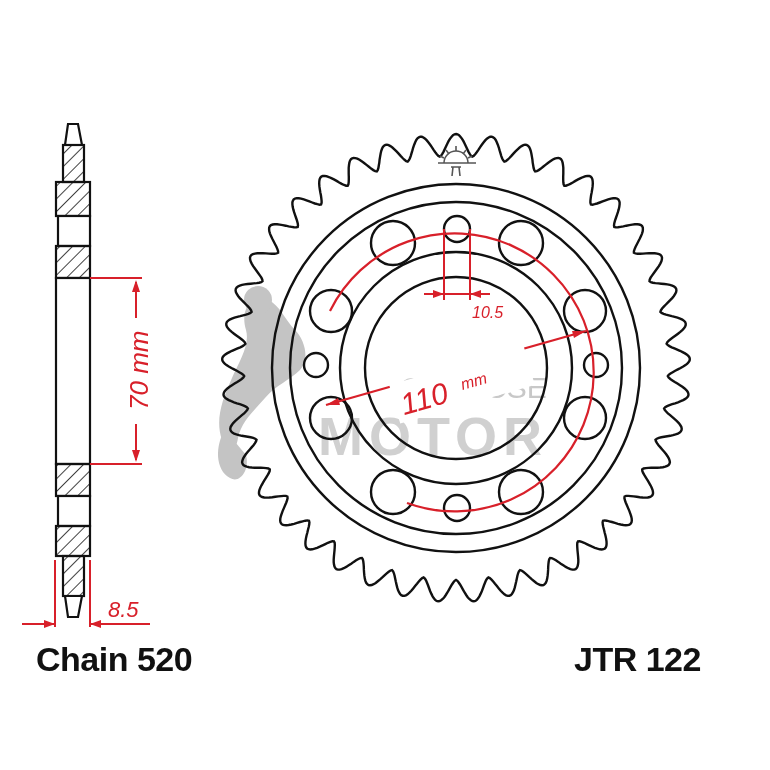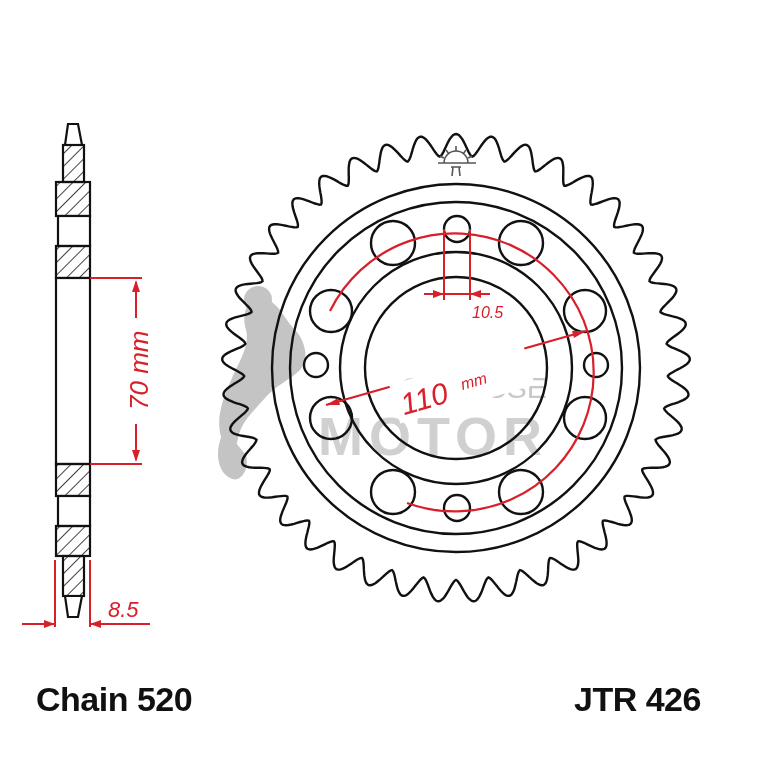--- a/index.html
+++ b/index.html
@@ -1,18 +1,18 @@
 <!DOCTYPE html>
 <html><head>
 <meta charset="utf-8">
 <style>
   html, body { margin:0; padding:0; background:#ffffff; }
   body { width:770px; height:770px; position:relative; overflow:hidden; font-family:"Liberation Sans", sans-serif; }
   svg { position:absolute; left:0; top:0; }
-  .lbl { position:absolute; font-family:"Liberation Sans", sans-serif; font-weight:bold; color:#111; font-size:34px; letter-spacing:-0.5px;margin-top:40px; }
+  .lbl { position:absolute; font-family:"Liberation Sans", sans-serif; font-weight:bold; color:#111; font-size:34px; letter-spacing:-0.5px; }
   .red { font-family:"Liberation Sans", sans-serif; fill:#d8202a; font-style:italic; }
 </style>
 </head>
 <body>
 
 <svg width="770" height="770">
   <g fill="#c4c4c4">
     <path d="M268,300 C250,295 240,310 246,330 C250,345 240,360 232,378 C222,400 215,420 222,440 C228,455 236,452 238,438 C242,420 255,410 265,398 C276,385 290,380 300,370 C310,360 305,340 295,330 C285,320 280,305 268,300 Z"></path>
     <circle cx="258" cy="300" r="14"></circle>
     <path d="M225,430 C215,445 215,470 230,478 C240,484 250,470 246,455 Z"></path>
@@ -111,13 +111,13 @@
     <line x1="90" y1="560" x2="90" y2="627"></line>
     <line x1="22" y1="624" x2="55" y2="624"></line>
     <line x1="90" y1="624" x2="150" y2="624"></line>
   </g>
   <polygon points="55,624 44,620 44,628" fill="#d8202a"></polygon>
   <polygon points="90,624 101,620 101,628" fill="#d8202a"></polygon>
   <text class="red" x="108" y="617" font-size="22">8.5</text>
 </svg>
 
 <div class="lbl" style="left:36px; top:640px;">Chain 520</div>
-<div class="lbl" style="left:574px; top:640px;">JTR 426</div>
+<div class="lbl" style="left:574px; top:640px;">JTR 122</div>
 
 </body></html>

